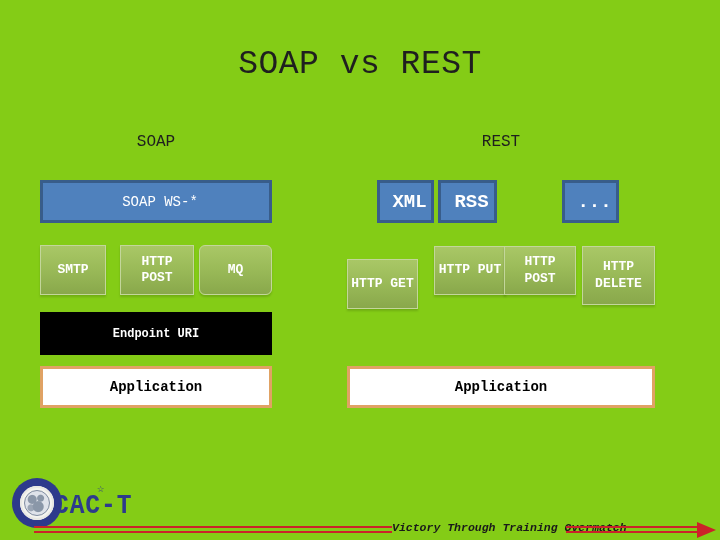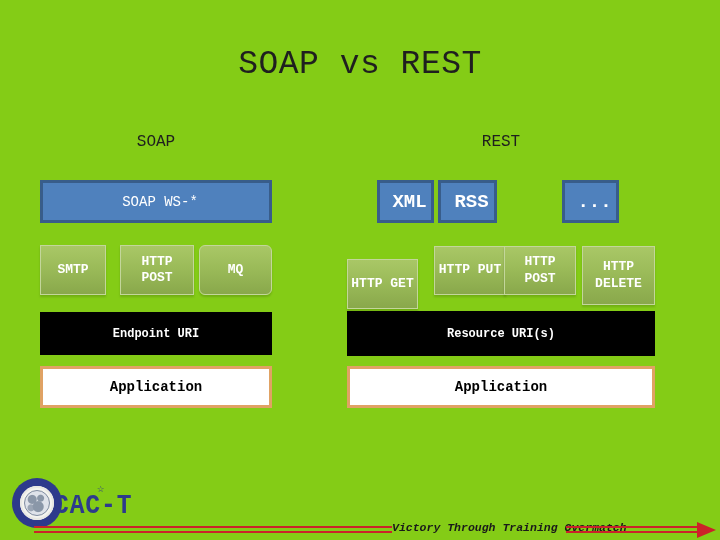--- a/index.html
+++ b/index.html
@@ -123,21 +123,20 @@
   <div class="abs box black-box soap-uri">Endpoint URI</div>
   <div class="abs box app-box soap-app">Application</div>
 
   <div class="abs box blue-box blue-small rest-f0">XML</div>
   <div class="abs box blue-box blue-small rest-f1">RSS</div>
   <div class="abs box blue-box blue-small rest-f3">...</div>
   <div class="abs box green-box rest-v0">HTTP GET</div>
   <div class="abs box green-box rest-v1">HTTP PUT</div>
   <div class="abs box green-box rest-v2">HTTP POST</div>
   <div class="abs box green-box rest-v3">HTTP DELETE</div>
-  <div class="abs box black-box rest-uri">Resource URI(s)</div>
   <div class="abs box app-box rest-app">Application</div>
 
   <div class="abs seal">
     <div class="seal-inner">
       <div class="seal-globe"></div>
     </div>
   </div>
   <div class="abs logo-text">CAC-T</div>
   <div class="abs logo-star">☆</div>
   <div class="abs redline redline-left"></div>

